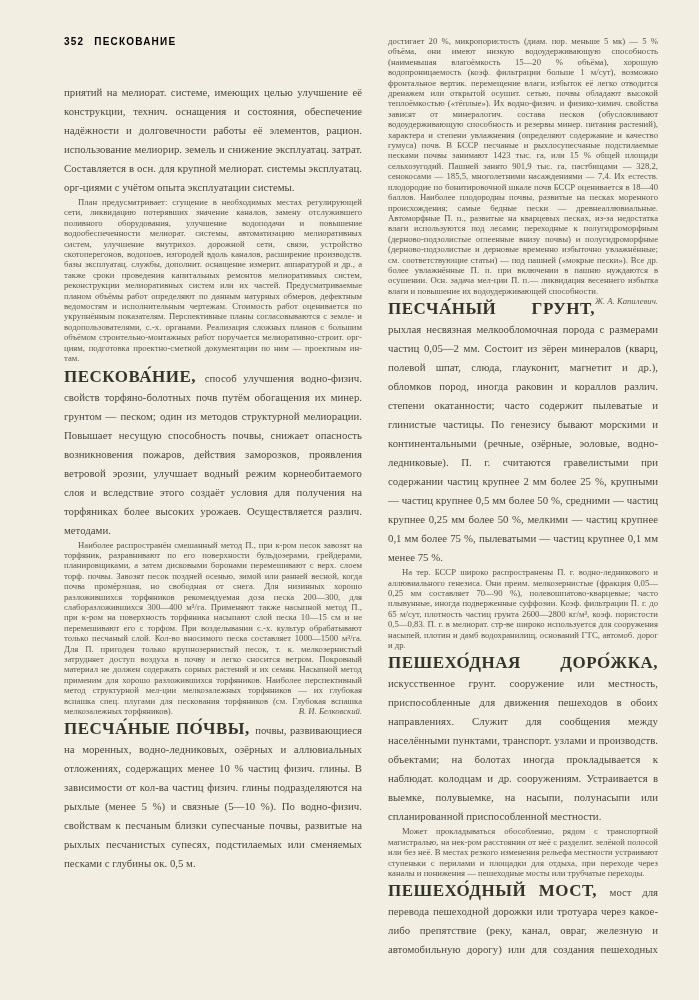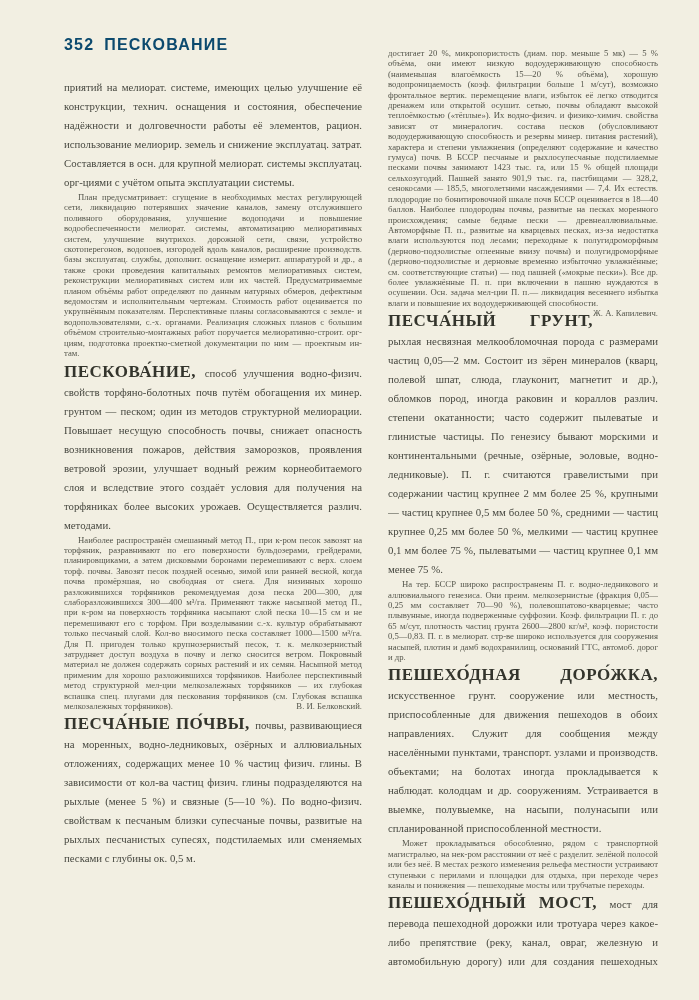--- a/index.html
+++ b/index.html
@@ -9,47 +9,48 @@
     font-family:"Liberation Serif","DejaVu Serif",serif;
   }
   .page{
     position:relative;width:699px;height:1000px;
     background:#f2efe2;
     color:#4b4c44;
   }
   .running-head{
     font-family:"Liberation Sans","DejaVu Sans",sans-serif;
     font-weight:bold;
-    font-size:16px;
+    font-size:10px;
     letter-spacing:1.2px;
-    color:#0c4a6e;
-    margin-bottom:24px;
+    color:#000000;
+    margin-bottom:36px;
   }
   .running-head .pgnum{margin-right:10px;}
   .col{position:absolute;top:0;}
   .col-left{left:64px;top:36px;width:298px;}
-  .col-right{left:388px;top:48px;width:270px;height:920px;overflow:hidden;}
+  .col-right{left:388px;top:36px;width:270px;height:920px;overflow:hidden;}
   .col-body{height:880px;overflow:hidden;}
   .blk{
     margin:0;
     text-align:justify;
     text-indent:14px;
   }
   .blk.large{font-size:10.8px;line-height:19px;color:#474840;}
   .blk.small{font-size:8.7px;line-height:10.4px;color:#54554b;}
   .blk.noindent{text-indent:0;}
   .blk.entry{margin-top:3px;}
   .term{
     font-weight:bold;
     font-size:17px;
     letter-spacing:0.5px;
     color:#33342c;
   }
   .sig{
     float:right;
+    font-style:italic;
     font-size:8.7px;
     line-height:10.4px;
     color:#54554b;
   }
 </style>
 </head>
 <body>
 
 <div class="page">
 

